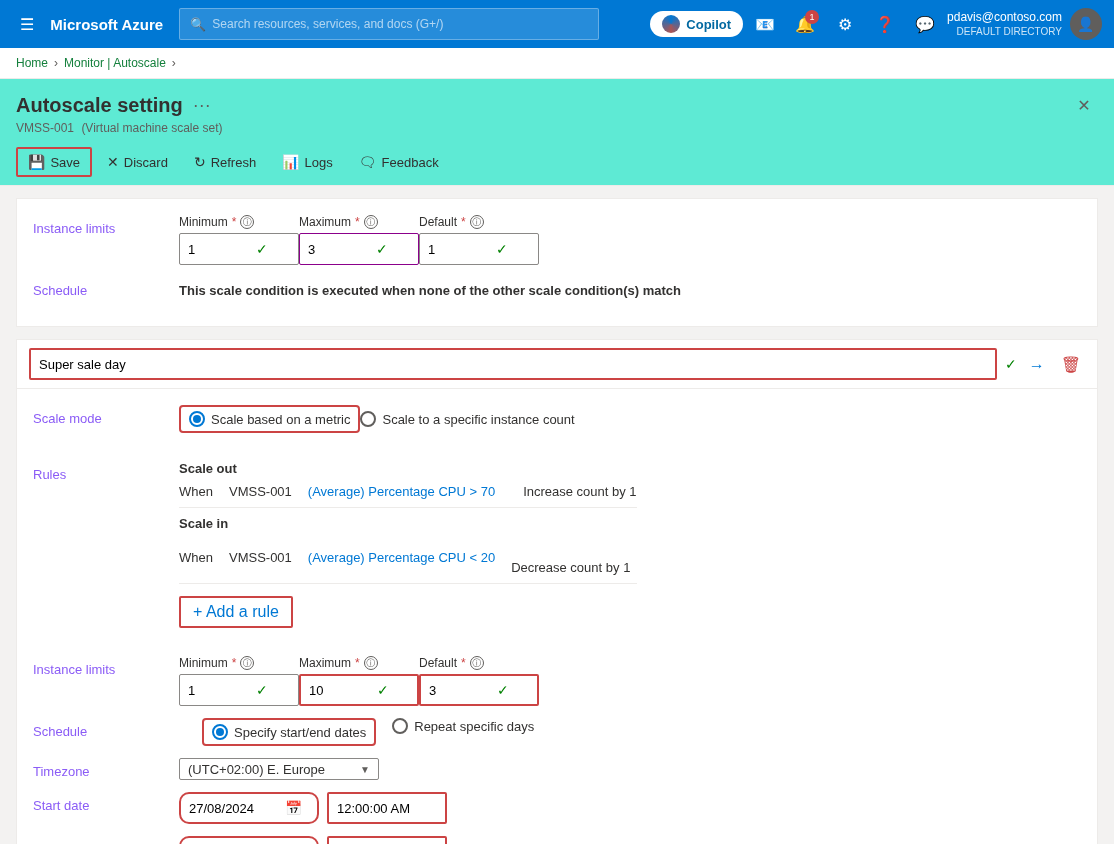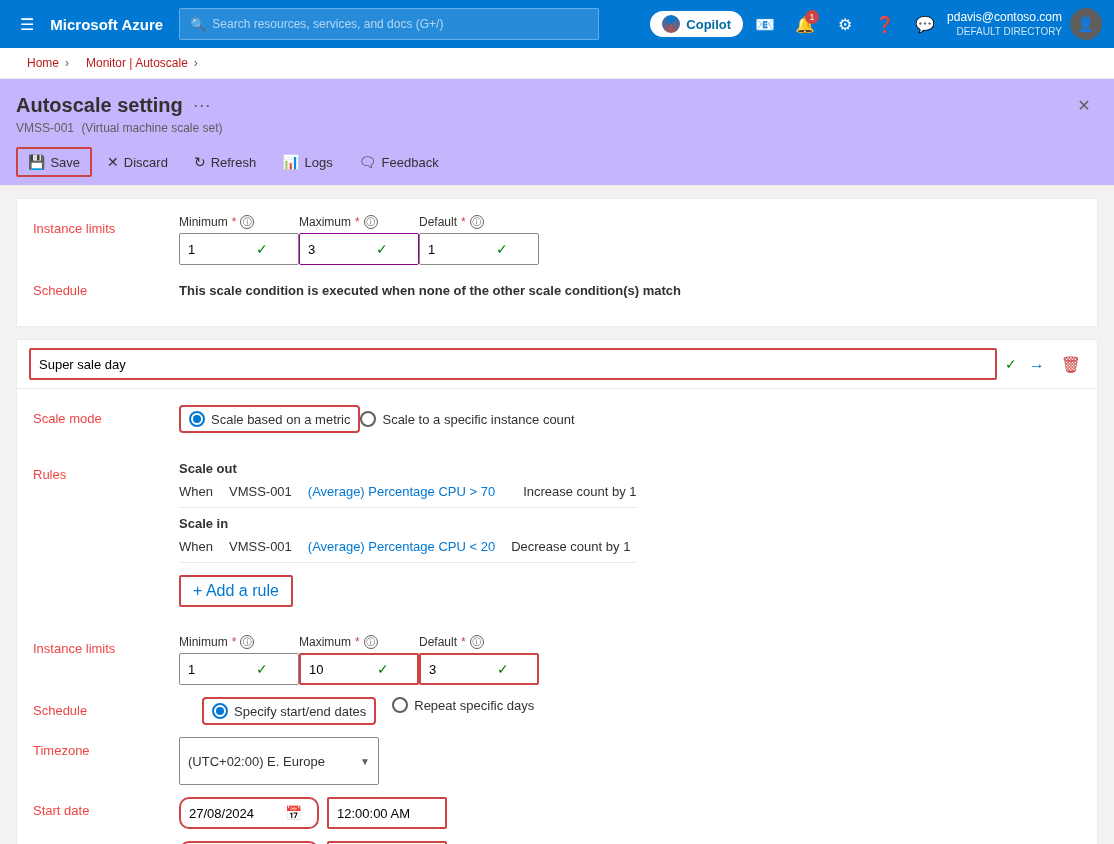--- a/index.html
+++ b/index.html
@@ -69,26 +69,26 @@
     .breadcrumb {
       padding: 8px 16px;
       font-size: 12px;
       color: #0078d4;
       background: white;
       border-bottom: 1px solid #edebe9;
       display: flex;
       align-items: center;
       gap: 6px;
     }
-    .breadcrumb a { color: #b91c1c; text-decoration: none; cursor: pointer; margin-left: 11px; }
+    .breadcrumb a { color: #15803d; text-decoration: none; cursor: pointer; }
     .breadcrumb .sep { color: #605e5c; }
 
     
     .page-header {
-      background: #c4b5fd;
+      background: #5eead4;
       padding: 12px 16px 0;
       border-bottom: 1px solid #edebe9;
     }
     .page-title-row {
       display: flex;
       align-items: center;
       gap: 10px;
     }
     .page-title {
       font-size: 20px;
@@ -263,21 +263,21 @@
       margin-top: 8px;
     }
     .schedule-options { display: flex; gap: 16px; align-items: flex-start; margin-left: 23px; }
 
     
     .dropdown-field {
       display: flex; align-items: center;
       border: 1px solid #8a8886;
       border-radius: 2px;
       padding: 4px 8px;
-      height: 48px;
+      height: 22px;
       background: white;
       cursor: pointer;
       gap: 8px;
       min-width: 200px;
     }
     .dropdown-field span:first-child { flex: 1; font-size: 13px; }
     .chevron { font-size: 10px; color: #605e5c; }
 
     
     .date-row { display: flex; gap: 8px; align-items: center; }
@@ -301,21 +301,21 @@
       padding: 4px 8px;
       height: 32px;
       background: white;
       gap: 6px;
       min-width: 120px;
     }
     .time-input input { border: none; outline: none; font-size: 13px; width: 90px; }
 
     .section-label {
       font-size: 13px;
-      color: #ef4444;
+      color: #8b5cf6;
       width: 130px;
       min-width: 130px;
     }
   </style>
 </head>
 <body>
 
 <div class="top-nav">
   <div class="hamburger">☰</div>
   <div class="azure-logo">Microsoft Azure</div>
@@ -472,21 +472,21 @@
             <span style="margin-left:8px;">VMSS-001</span>
             <a class="rule-link" style="margin-left:8px;">(Average) Percentage CPU &gt; 70</a>
             <span style="margin-left:20px;">Increase count by 1</span>
           </div>
           <hr class="rule-divider">
           <div class="rules-header" style="margin-top:8px;">Scale in</div>
           <div class="rule-row">
             <span>When</span>
             <span style="margin-left:8px;">VMSS-001</span>
             <a class="rule-link" style="margin-left:8px;">(Average) Percentage CPU &lt; 20</a>
-            <span style="margin-left:8px;">Decrease count by 1</span>
+            <span style="margin-left:8px;margin-top:21px;">Decrease count by 1</span>
           </div>
           <hr class="rule-divider">
           <button class="add-rule-btn">
             <span>+ Add a rule</span>
           </button>
         </div>
       </div>
 
       <div class="form-row">
         <div class="form-label section-label">Instance limits</div>

